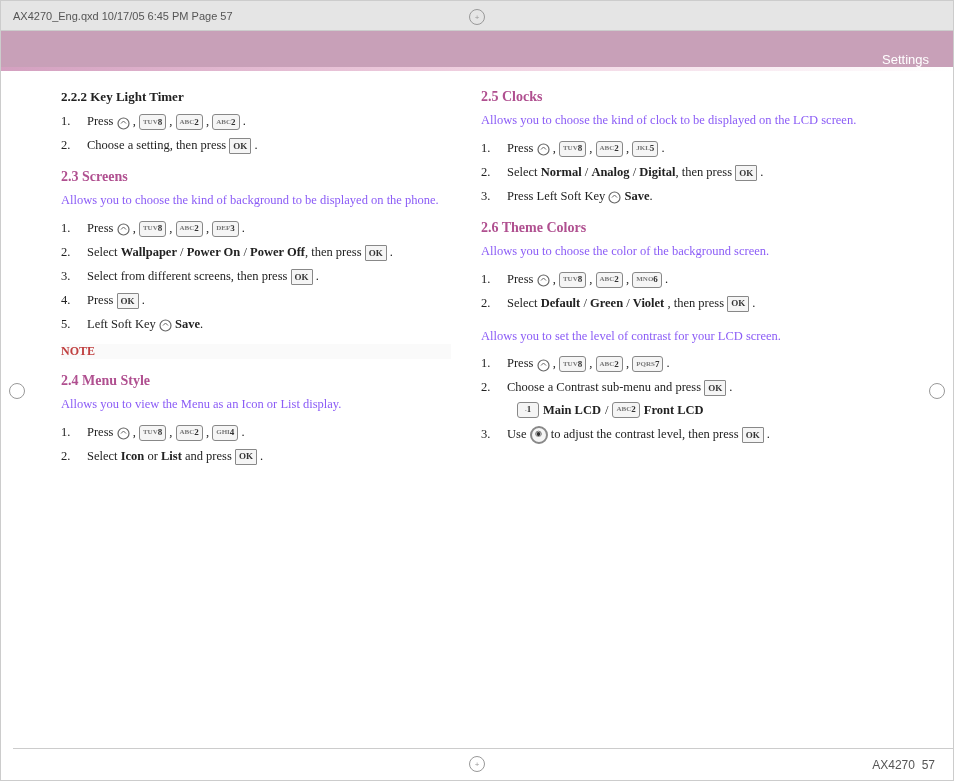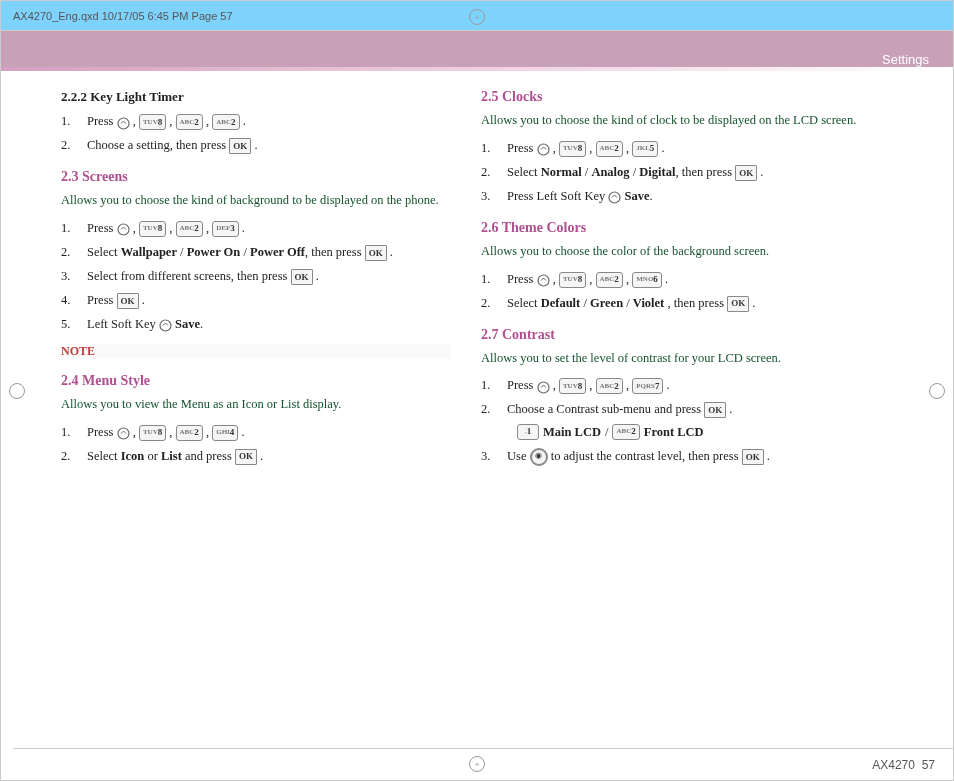--- a/index.html
+++ b/index.html
@@ -18,21 +18,21 @@
       height: 781px;
       position: relative;
       background: #fff;
       border: 1px solid #ccc;
     }
 
     
     .top-header {
       width: 100%;
       height: 30px;
-      background: #7dd3fc;
+      background: #e5e5e5;
       border-bottom: 1px solid #ccc;
       display: flex;
       align-items: center;
       padding: 0 12px;
       font-size: 11px;
       color: #555;
     }
 
     
     .settings-bar {
@@ -82,21 +82,21 @@
       font-size: 14px;
       font-weight: bold;
       margin-bottom: 6px;
       margin-top: 0;
     }
 
     .section-desc {
       font-size: 12.5px;
       line-height: 1.5;
       margin-bottom: 8px;
-      color: #14532d;
+      color: #8b5cf6;
     }
 
     .step-list {
       list-style: none;
       margin-bottom: 10px;
     }
     .step-list li {
       font-size: 12.5px;
       line-height: 1.6;
       margin-bottom: 4px;
@@ -562,21 +562,20 @@
             <span>
               Select <b>Default</b> / <b>Green</b> / <b>Violet</b> , then press
               <span class="key-ok">OK</span>
               .
             </span>
           </li>
         </ul>
       </div>
 
       <div class="section-block">
-        <div class="section-title">2.7 Contrast</div>
         <div class="section-desc">Allows you to set the level of contrast for your LCD screen.</div>
         <ul class="step-list">
           <li>
             <span class="step-num">1.</span>
             <span>
               Press
               <span class="soft-key-icon">
                 <svg viewBox="0 0 13 13">
                     <ellipse cx="6.5" cy="6.5" rx="5.5" ry="5.5" fill="none" stroke="#666" stroke-width="1.2"></ellipse>
                     <path d="M4 6.5 L6.5 4 L9 6.5" fill="none" stroke="#666" stroke-width="1"></path>

